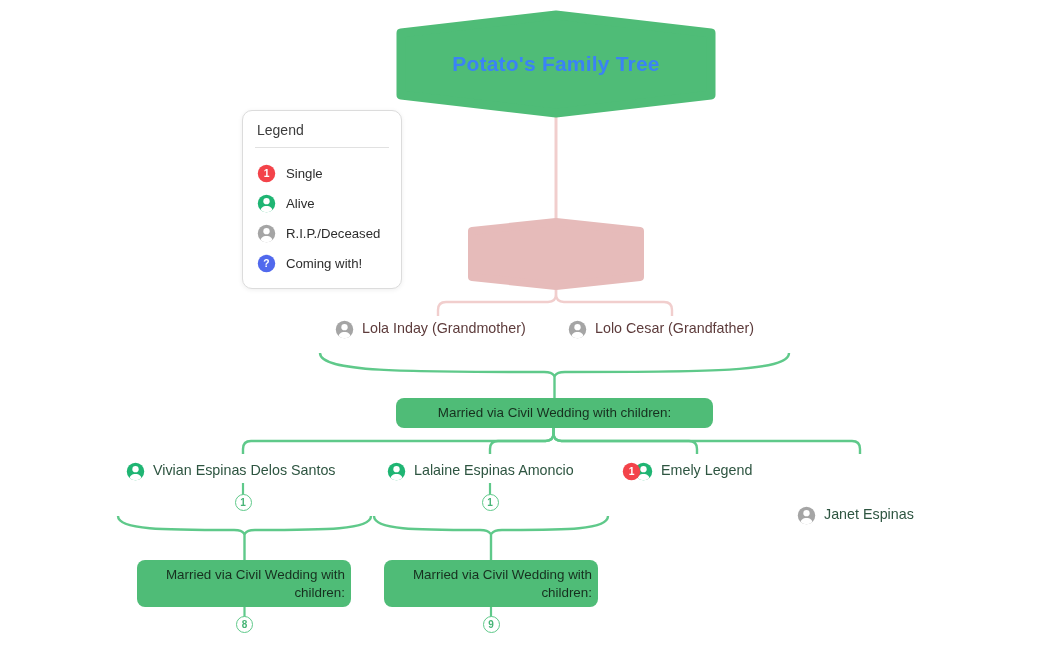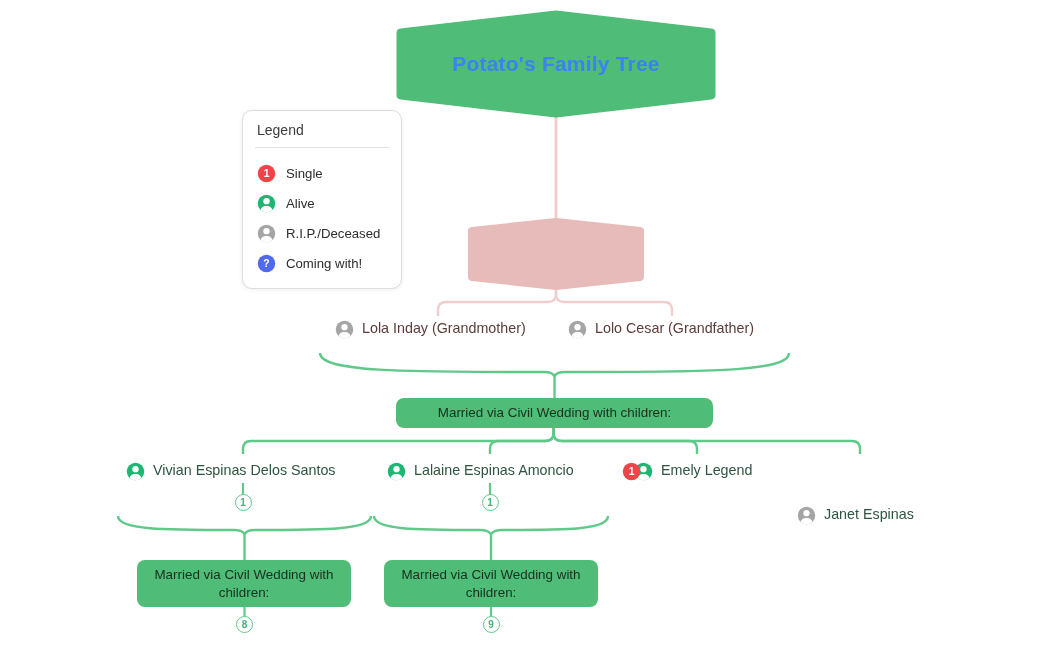--- a/index.html
+++ b/index.html
@@ -9,21 +9,21 @@
   }
   .stage svg.wires{position:absolute;left:0;top:0;}
   .hex-label{
     position:absolute;display:flex;align-items:center;justify-content:center;
     font-weight:700;color:#3b82f6;letter-spacing:.2px;
   }
   .title-label{font-size:21px;}
   .grand-label{font-size:17px;color:#272727;}
   .green-box{
     position:absolute;background:#4FBC77;border-radius:8px;color:#17301f;
-    display:flex;align-items:center;justify-content:center;text-align:center;
+    display:flex;align-items:center;justify-content:center;text-align:right;
     font-size:13.4px;font-weight:500;line-height:1.3;padding:2px 6px;box-sizing:border-box;
   }
   .member{
     position:absolute;display:flex;align-items:flex-start;gap:8px;height:20px;
   }
   .member .nm{font-size:14.3px;font-weight:500;white-space:nowrap;}
   .member.gp .nm{color:#5D3B3B;}
   .member.ch .nm{color:#2E5541;}
   .icon-stack{display:flex;align-items:center;}
   .icon-stack .ovl{margin-left:-7px;}

